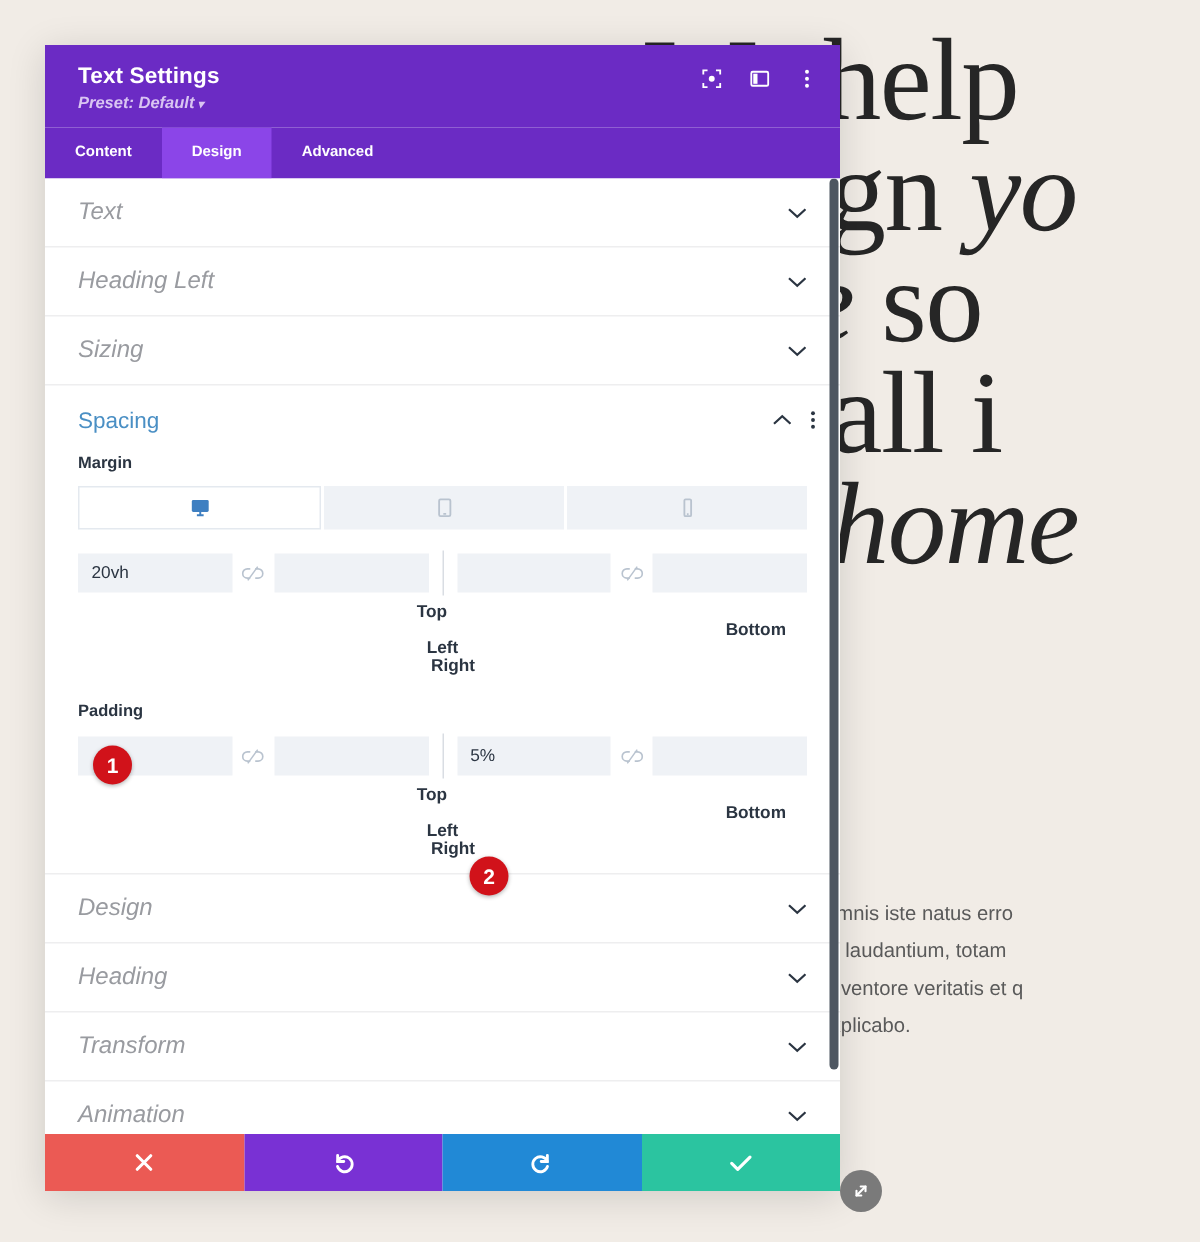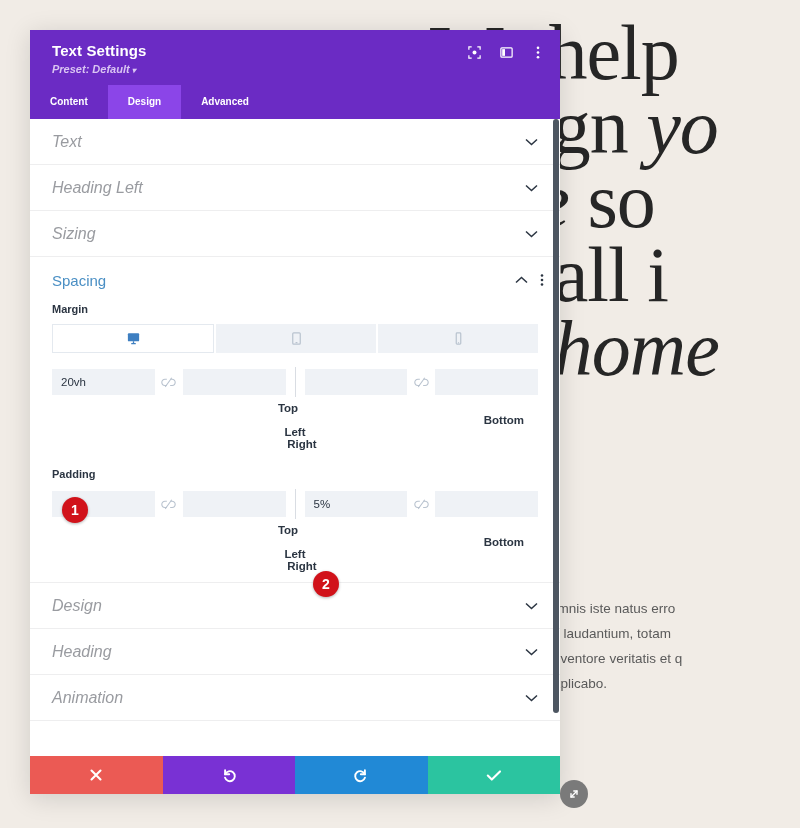--- a/index.html
+++ b/index.html
@@ -552,20 +552,28 @@
     </div>
     <div class="toggle-row">
       <span class="toggle-label">Heading</span>
       <span class="chev">
         <svg width="13" height="8" viewBox="0 0 13 8" fill="none" stroke="#2b3542" stroke-width="1.5">
             <path d="M1 1.5L6.5 6.5L12 1.5"></path>
           </svg>
       </span>
     </div>
     <div class="toggle-row">
+      <span class="toggle-label">Transform</span>
+      <span class="chev">
+        <svg width="13" height="8" viewBox="0 0 13 8" fill="none" stroke="#2b3542" stroke-width="1.5">
+            <path d="M1 1.5L6.5 6.5L12 1.5"></path>
+          </svg>
+      </span>
+    </div>
+    <div class="toggle-row">
       <span class="toggle-label">Animation</span>
       <span class="chev">
         <svg width="13" height="8" viewBox="0 0 13 8" fill="none" stroke="#2b3542" stroke-width="1.5">
             <path d="M1 1.5L6.5 6.5L12 1.5"></path>
           </svg>
       </span>
     </div>
 
     <div class="badge" id="badge-1">1</div>
     <div class="badge" id="badge-2">2</div>

